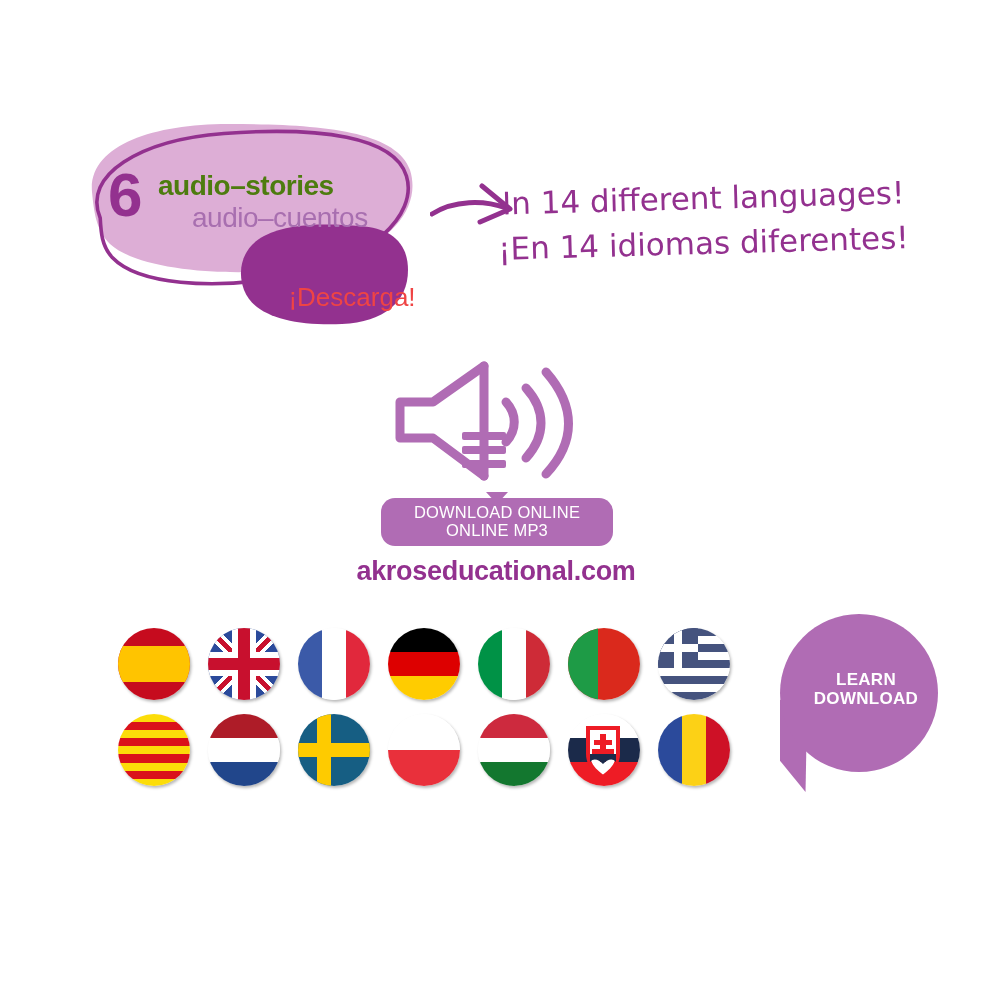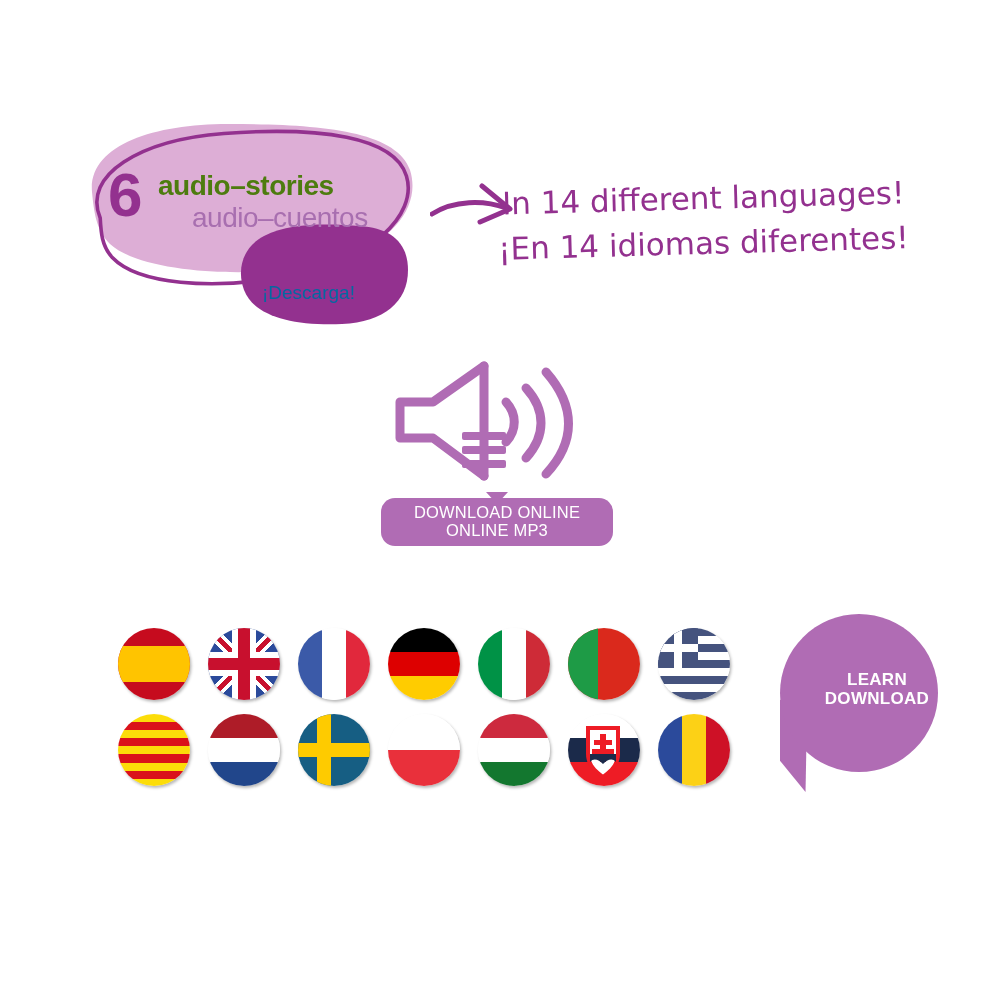--- a/index.html
+++ b/index.html
@@ -29,22 +29,22 @@
   .stories-es{
     position:absolute;left:92px;top:84px;
     font-size:28px;font-weight:400;color:#a86fb0;
     letter-spacing:-0.5px;white-space:nowrap;margin-left:22px;
   }
   .dl-en{
     position:absolute;left:184px;top:133px;width:180px;text-align:center;
     font-size:22px;font-weight:700;color:#ffffff;white-space:nowrap;
   }
   .dl-es{
-    position:absolute;left:184px;top:164px;width:180px;
-    font-size:19px;font-weight:400;color:#0369a1;white-space:nowrap;
+    position:absolute;left:184px;top:164px;width:180px;text-align:center;
+    font-size:26px;font-weight:400;color:#ef4444;white-space:nowrap;
   }
 
   
   #arrow-wrap{position:absolute;left:430px;top:180px;width:90px;height:60px;}
   #hand-lines{position:absolute;left:498px;top:172px;width:470px;height:110px;}
   .hand-line{
     color:#93318f;
     font-family:"DejaVu Sans", sans-serif;
     font-weight:400;
     white-space:nowrap;
@@ -91,21 +91,21 @@
     position:absolute;left:12px;top:0;width:158px;height:158px;
     background:#b06cb4;border-radius:50%;
   }
   #learn-bubble .tail{
     position:absolute;left:12px;top:86px;width:44px;height:92px;
     background:#b06cb4;
     clip-path:polygon(0 0, 62% 0, 58% 100%, 0 66%);
     border-bottom-left-radius:6px;
   }
   #learn-bubble .lbl{
-    position:absolute;left:30px;top:56px;width:158px;text-align:center;
+    position:absolute;left:19px;top:56px;width:158px;text-align:center;
     color:#fff;font-size:17px;font-weight:700;line-height:1.12;letter-spacing:.3px;
   }
 
   
   #akros-logo{position:absolute;left:845px;top:866px;width:100px;height:78px;}
 </style>
 </head>
 <body>
 
 <div class="stage">
@@ -163,20 +163,21 @@
     </svg>
   </div>
 
   <div id="dl-notch"></div>
 
   <div id="dl-banner">
     <div class="ln">DOWNLOAD ONLINE</div>
     <div class="ln">ONLINE MP3</div>
   </div>
 
+  <div id="site-url">akroseducational.com</div>
 
   <div id="flags">
 
     <div class="flag-row">
 
       <div class="flag">
         <div class="fi" style="background:#c60b1e;"></div>
         <div class="hstripe" style="top:25%;height:50%;background:#ffc400;"></div>
       </div>
 

